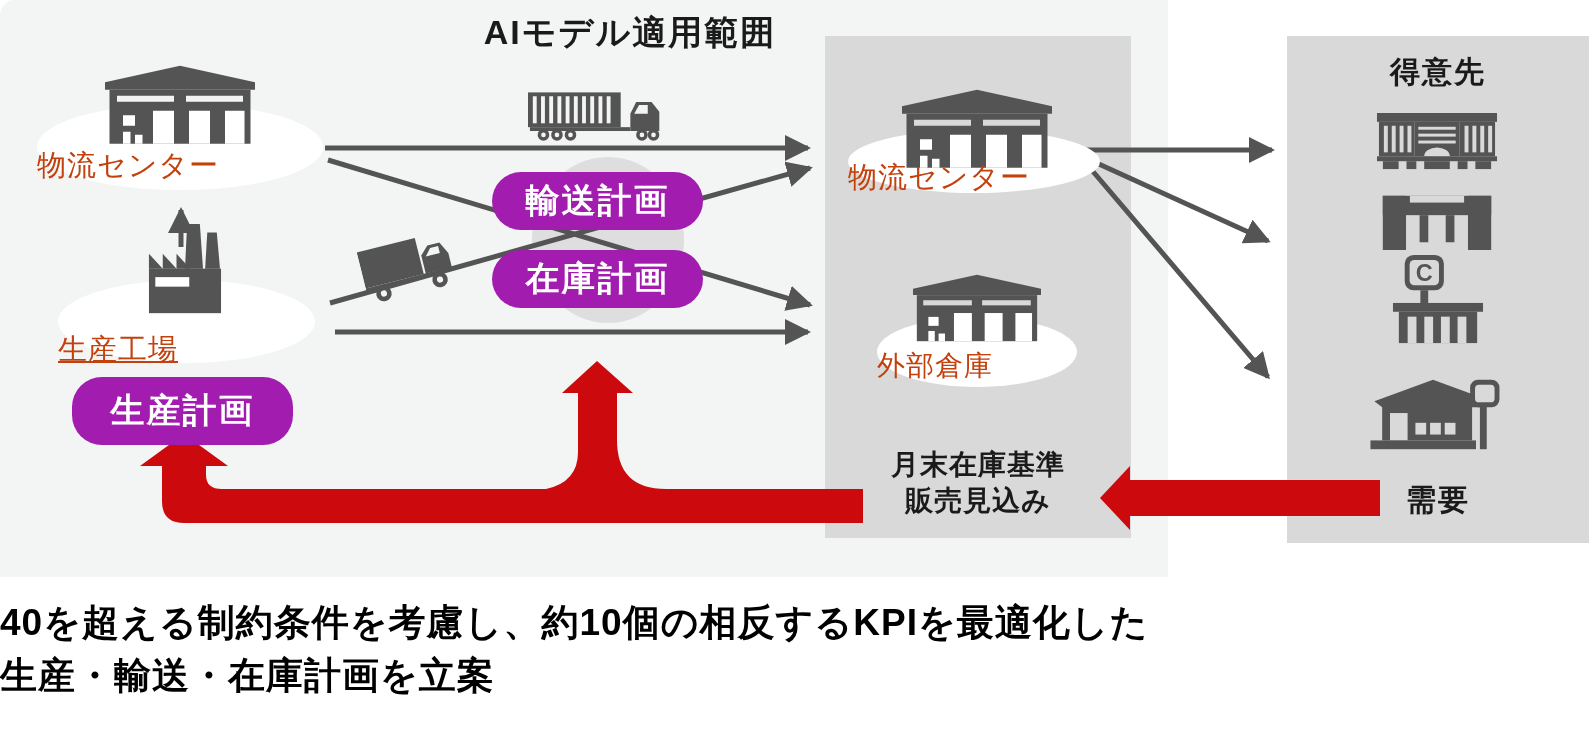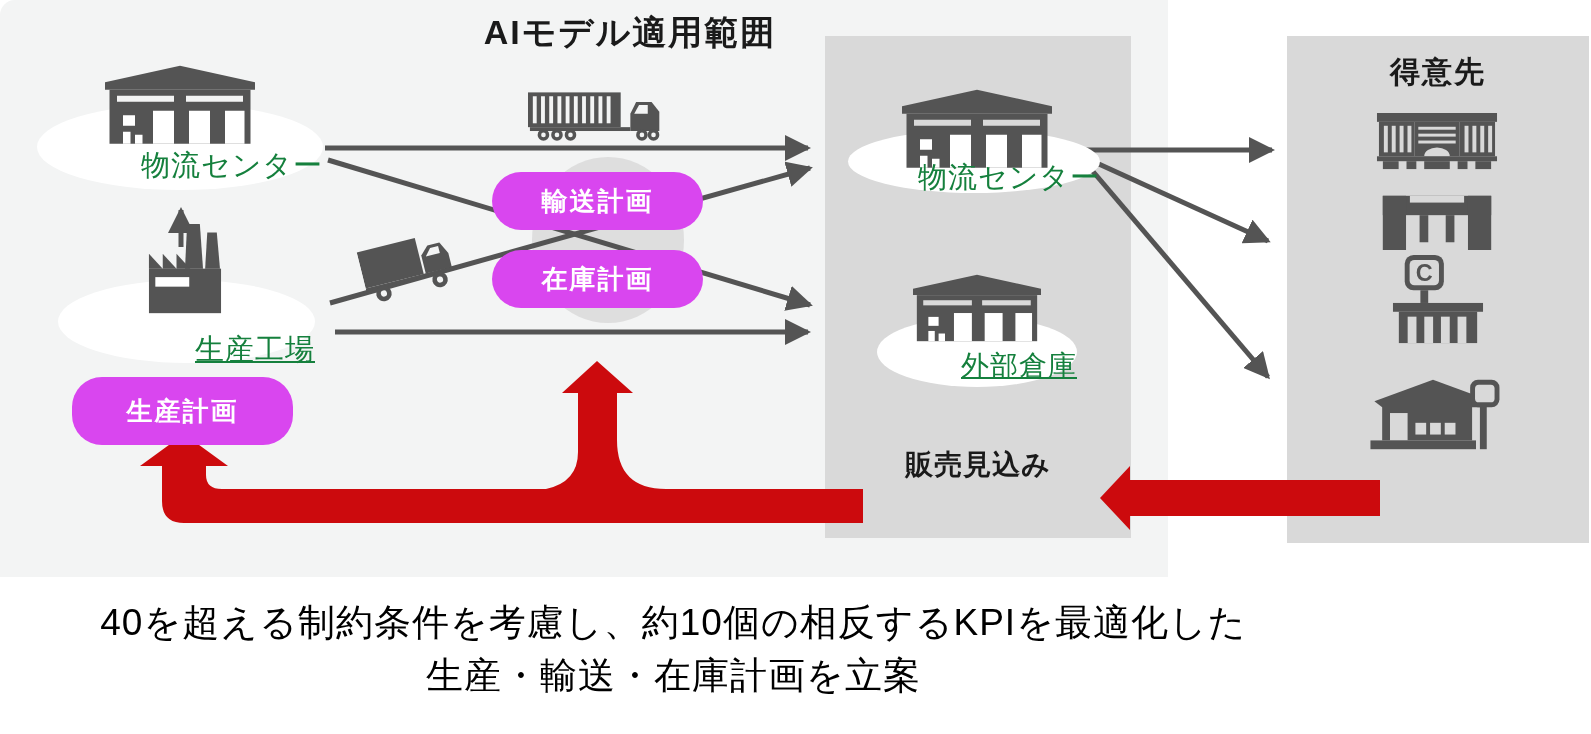--- a/index.html
+++ b/index.html
@@ -6,34 +6,34 @@
   .canvas{position:relative;width:1591px;height:734px;background:#fff;overflow:hidden;
           font-family:"Liberation Sans",sans-serif;color:#1a1a1a;border-radius:15px;}
   .panel{position:absolute;}
   .panel-light{background:#f3f4f4;left:0;top:0;width:1168px;height:577px;z-index:1;}
   .panel-mid{background:#d9d9d9;left:825px;top:36px;width:306px;height:502px;z-index:1;}
   .panel-right{background:#d9d9d9;left:1287px;top:36px;width:302px;height:507px;z-index:1;}
   .overlay{position:absolute;left:0;top:0;z-index:2;}
   .nodelayer{position:absolute;left:0;top:0;width:100%;height:100%;z-index:3;pointer-events:none;}
   .ellipse{position:absolute;background:#fff;border-radius:50%;}
   .iconwrap{position:absolute;}
-  .label{position:absolute;text-align:right;font-size:29px;font-weight:500;letter-spacing:1px;color:#15803d;}
-  .badge{position:absolute;background:#d946ef;border-radius:30px;color:#fff;
+  .label{position:absolute;text-align:left;font-size:29px;font-weight:500;letter-spacing:1px;color:#c2410c;}
+  .badge{position:absolute;background:#a21caf;border-radius:30px;color:#fff;
          display:flex;align-items:center;justify-content:center;
-         font-size:26px;font-weight:700;letter-spacing:2px;}
+         font-size:34px;font-weight:700;letter-spacing:2px;}
   .title{position:absolute;left:380px;top:10px;width:500px;text-align:center;
          font-size:34px;font-weight:700;letter-spacing:2px;}
   .midnote{position:absolute;left:845px;top:447px;width:266px;text-align:center;
            font-size:28px;font-weight:600;line-height:36px;letter-spacing:1px;}
   .rp-title{position:absolute;left:1287px;top:52px;width:302px;text-align:center;
             font-size:30px;font-weight:700;letter-spacing:2px;}
   .demand{position:absolute;left:1287px;top:480px;width:302px;text-align:center;
           font-size:30px;font-weight:600;letter-spacing:2px;}
-  .caption{position:absolute;left:0;top:596px;width:1347px;text-align:center;
-           font-size:37px;font-weight:400;line-height:53px;letter-spacing:1px;color:#000;}
+  .caption{position:absolute;left:0;top:596px;width:1347px;
+           font-size:37px;font-weight:700;line-height:53px;letter-spacing:1px;color:#000;}
 </style>
 </head>
 <body>
 
 <div class="canvas">
 
   <div class="panel panel-light"></div>
   <div class="panel panel-mid"></div>
   <div class="panel panel-right"></div>
 
@@ -167,23 +167,24 @@
       <rect x="3" y="19" width="94" height="36" fill="#545454"></rect>
       <rect x="8" y="23" width="38" height="4" fill="#d9d9d9"></rect>
       <rect x="54" y="23" width="38" height="4" fill="#d9d9d9"></rect>
       <rect x="32" y="33" width="14" height="22" fill="#fff"></rect>
       <rect x="56" y="33" width="14" height="22" fill="#fff"></rect>
       <rect x="80" y="33" width="13" height="22" fill="#fff"></rect>
       <rect x="12" y="36" width="8" height="7" fill="#fff"></rect>
       <rect x="12" y="47" width="5" height="8" fill="#fff"></rect>
       <rect x="20" y="49" width="5" height="6" fill="#fff"></rect>
     </svg>
-    <div class="label" style="left:877px;top:347px;width:200px;font-size:28px;text-decoration:underline;">外部倉庫</div>
+    <div class="label" style="left:877px;top:347px;width:200px;font-size:28px;">外部倉庫</div>
 
     <div class="midnote">
+      <div>月末在庫基準</div>
       <div>販売見込み</div>
     </div>
 
     <div class="rp-title">得意先</div>
 
     <svg class="iconwrap" style="left:1376px;top:113px;" width="122" height="61" viewBox="0 0 122 62">
       <rect x="0" y="0" width="122" height="9" fill="#545454"></rect>
       <rect x="2" y="9" width="36" height="35" fill="#545454"></rect>
       <rect x="84" y="9" width="36" height="35" fill="#545454"></rect>
       <g fill="#d9d9d9">
@@ -245,20 +246,21 @@
         <rect x="52" y="52" width="11" height="12"></rect>
           <rect x="67" y="52" width="11" height="12"></rect>
         <rect x="82" y="52" width="11" height="12"></rect>
       </g>
       <rect x="6" y="70" width="108" height="9" fill="#545454"></rect>
       <rect x="118" y="26" width="7" height="53" fill="#545454"></rect>
       <rect x="108" y="8" width="30" height="28" rx="8" fill="#545454"></rect>
       <rect x="113" y="13" width="20" height="18" rx="4" fill="#d9d9d9"></rect>
     </svg>
 
+    <div class="demand">需要</div>
 
     <div class="caption">
       <div>40を超える制約条件を考慮し、約10個の相反するKPIを最適化した</div>
       <div>生産・輸送・在庫計画を立案</div>
     </div>
 
   </div>
 </div>
 
 </body></html>

